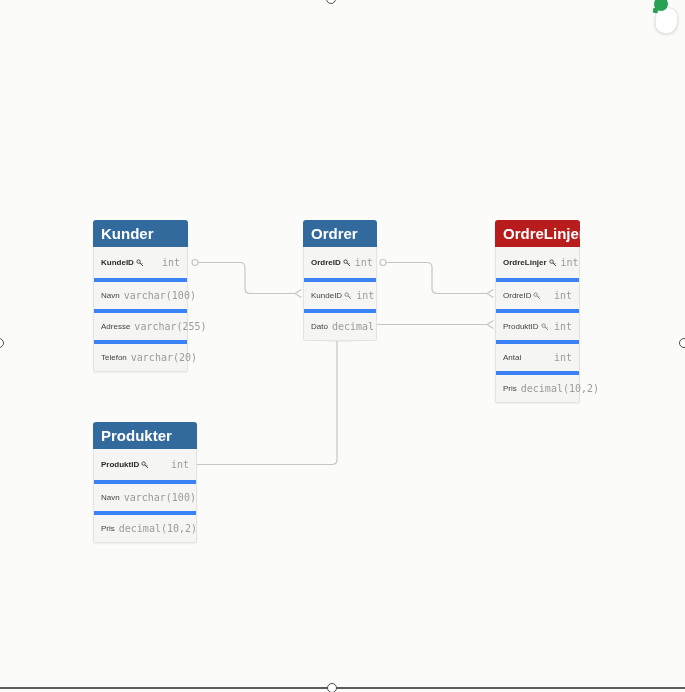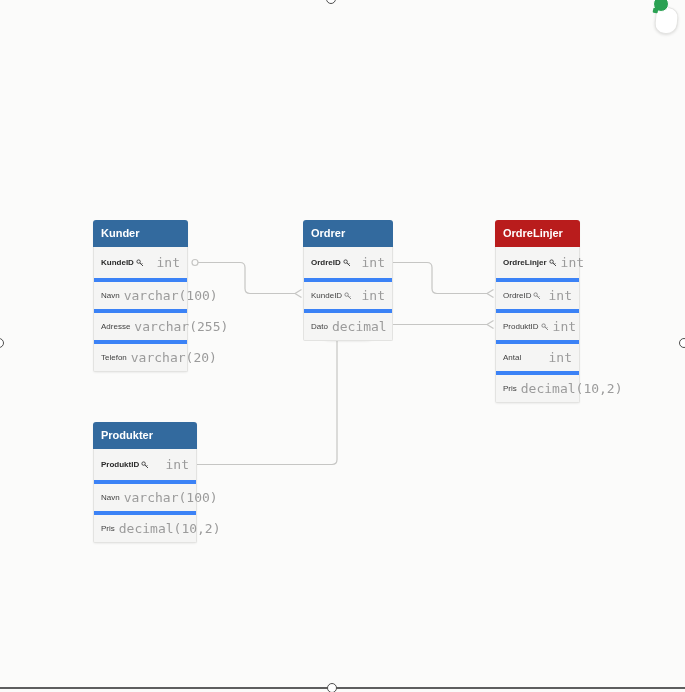--- a/index.html
+++ b/index.html
@@ -10,21 +10,21 @@
   }
   #canvas{position:absolute;inset:0;}
   #wires{position:absolute;left:0;top:0;z-index:1;}
   .er-table{
     position:absolute;z-index:2;
     box-shadow:0 1px 2px rgba(0,0,0,0.06);
     border-radius:3px;
   }
   .er-table .tbl-header{
     height:27px;line-height:27px;
-    color:#ffffff;font-size:11px;font-weight:bold;
+    color:#ffffff;font-size:15px;font-weight:bold;
     padding:0 8px;border-radius:3px 3px 0 0;
     box-sizing:border-box;
   }
   .er-table .tbl-body{
     background:#f5f5f4;
     border:1px solid #e3e3e1;border-top:none;
     border-radius:0 0 2px 2px;
     text-align:right;
   }
   .field-row{
@@ -33,21 +33,21 @@
     padding:0 7px;gap:4px;
   }
   .field-row + .field-row{border-top:4px solid #3b82f6;}
   .f-name{
     font-size:8px;color:#3f3f3f;white-space:nowrap;
     display:flex;align-items:center;gap:2px;
   }
   .f-name.pk{font-weight:bold;color:#2a2a2a;}
   .f-type{
     font-family:"DejaVu Sans Mono", monospace;
-    font-size:13px;color:#9b9b9b;white-space:nowrap;
+    font-size:10px;color:#9b9b9b;white-space:nowrap;
   }
   .key-glyph{display:inline-block;line-height:0;}
   
   .frame-bottom-line{
     position:absolute;left:0;top:687px;width:685px;height:2px;
     z-index:3;
   }
   .sel-handle{
     position:absolute;width:10px;height:10px;border-radius:50%;
     background:#ffffff;border:1.5px solid #4e4e4e;
@@ -121,21 +121,21 @@
             <span class="f-type">varchar(255)</span>
           </div>
           <div class="field-row">
             <span class="f-name">
               <span>Telefon</span>
             </span>
             <span class="f-type">varchar(20)</span>
           </div>
         </div>
       </div>
-      <div class="er-table" style="left: 303px; top: 220px; width: 90px; border-radius: 30px;">
+      <div class="er-table" style="left: 303px; top: 220px; width: 74px; border-radius: 30px;">
         <div class="tbl-header" style="background: rgb(51, 106, 158);">Ordrer</div>
         <div class="tbl-body">
           <div class="field-row">
             <span class="f-name pk">
               <span>OrdreID</span>
               <span class="key-glyph"><svg width="8" height="8" viewBox="0 0 8 8">
                   <circle cx="2.6" cy="2.6" r="1.7" fill="none" stroke="#4a4a4a" stroke-width="1"></circle>
                   <path d="M3.9 3.9 L7 7 M5.3 5.3 L6.3 4.3" stroke="#4a4a4a" stroke-width="1" fill="none"></path>
                 </svg></span>
             </span>

